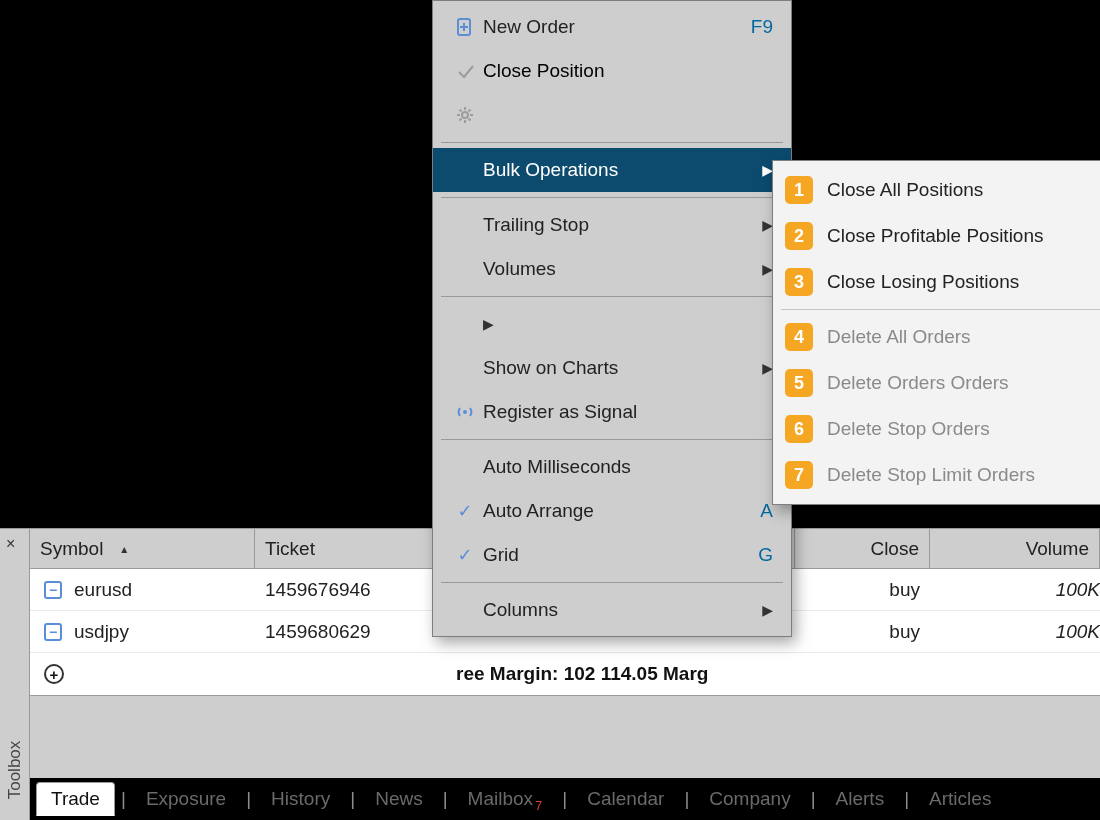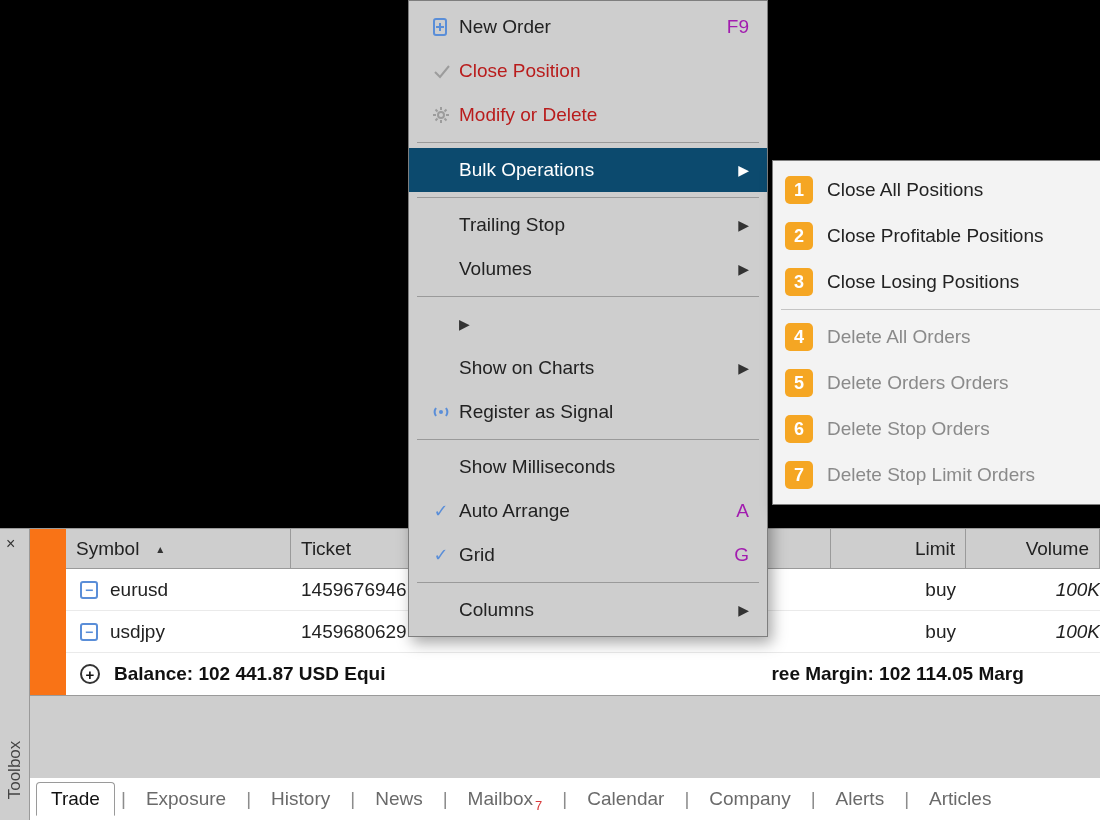--- a/index.html
+++ b/index.html
@@ -50,21 +50,20 @@
     white-space: nowrap;
   }
   .toolbox-body {
     flex: 1;
     display: flex;
     flex-direction: column;
   }
   .grid-area {
     flex: 1;
     background: #f97316;
-    padding-left: 36px;
   }
   .grid-header {
     display: flex;
     background: #cecece;
     border-bottom: 1px solid #9a9a9a;
     height: 40px;
     align-items: center;
   }
   .grid-header .hcell {
     padding: 0 10px;
@@ -121,21 +120,21 @@
     display: flex; align-items: center; justify-content: center;
     font-size: 15px; line-height: 1; margin-right: 6px;
   }
   .blank {
     flex:1;
     background:#cecece;
     border-top:1px solid #9a9a9a;
   }
   .tabstrip {
     height: 42px;
-    background: #ffffff;
+    background: #000000;
     display: flex;
     align-items: center;
     padding-left: 6px;
     gap: 6px;
     color: #6a6a6a;
     font-size: 19px;
     overflow:hidden;
   }
   .tab {
     padding: 5px 14px;
@@ -152,21 +151,21 @@
     border-bottom: 1px solid #fff;
     border-top-left-radius: 4px;
     border-top-right-radius: 4px;
   }
   .tab-sep { color: #8c8c8c; }
   .badge7 { color: #d83a3a; font-size: 13px; margin-left: 2px; position:relative; top:6px;}
 
   
   .context-menu {
     position: absolute;
-    left: 408px;
+    left: 432px;
     top: 0;
     width: 360px;
     background: #cecece;
     border: 1px solid #7e7e7e;
     box-shadow: 4px 6px 14px rgba(0,0,0,0.35);
     padding: 4px 0;
     z-index: 10;
   }
   .menu-item {
     display: flex;
@@ -178,22 +177,22 @@
   }
   .menu-item .icon-slot {
     width: 36px;
     display: flex;
     align-items: center;
     justify-content: center;
     color: #5a8ed8;
     font-size: 18px;
   }
   .menu-item .label { flex: 1; }
-  .menu-item .accel { color: #a21caf; margin-left: 10px; }
-  .menu-item.disabled { color: #b91c1c; }
+  .menu-item .accel { color: #0369a1; margin-left: 10px; }
+  .menu-item.disabled { color: #000000; }
   .menu-item.disabled .icon-slot { color: #9c9c9c; }
   .menu-item.selected {
     background: #0c4a6e;
     color: #fff;
   }
   .menu-item .arrow {
     font-size: 14px;
     color: #333;
   }
   .menu-item.selected .arrow { color: #fff; }
@@ -257,21 +256,21 @@
     <span class="vlabel">Toolbox</span>
   </div>
   <div class="toolbox-body">
     <div class="grid-area">
       <div class="grid-header">
         <div class="hcell col-symbol sort">
           <span>Symbol</span>
           <span class="sort-arrow">▴</span>
         </div>
         <div class="hcell col-ticket">Ticket</div>
-        <div class="hcell col-type">Limit</div>
+        <div class="hcell col-type">Close</div>
         <div class="hcell col-volume">Volume</div>
       </div>
       <div class="grid-rows">
         <div class="grid-row">
           <div class="rcell col-symbol">
             <span class="sym-icon">−</span>
             <span>eurusd</span>
           </div>
           <div class="rcell col-ticket">1459676946</div>
           <div class="rcell col-type">buy</div>
@@ -281,21 +280,20 @@
           <div class="rcell col-symbol">
             <span class="sym-icon">−</span>
             <span>usdjpy</span>
           </div>
           <div class="rcell col-ticket">1459680629</div>
           <div class="rcell col-type">buy</div>
           <div class="rcell col-volume">100K</div>
         </div>
         <div class="summary-row">
           <span class="plus">+</span>
-          <span>Balance: 102 441.87 USD  Equi</span>
           <span style="width:370px;"></span>
           <span>ree  Margin: 102 114.05  Marg</span>
         </div>
       </div>
     </div>
     <div class="blank"></div>
     <div class="tabstrip">
       <div class="tab active">Trade</div>
       <span class="tab-sep">|</span>
       <div class="tab">Exposure</div>
@@ -339,21 +337,20 @@
     </span>
     <span class="label">Close Position</span>
   </div>
   <div class="menu-item disabled">
     <span class="icon-slot">
       <svg class="svg-ico" viewBox="0 0 20 20">
           <circle cx="10" cy="10" r="3" fill="none" stroke="#9c9c9c" stroke-width="2"></circle>
           <path d="M10 2v3M10 15v3M2 10h3M15 10h3M4.5 4.5l2 2M13.5 13.5l2 2M15.5 4.5l-2 2M6.5 13.5l-2 2" stroke="#9c9c9c" stroke-width="2"></path>
         </svg>
     </span>
-    <span class="label">Modify or Delete</span>
   </div>
   <div class="menu-sep"></div>
   <div class="menu-item selected">
     <span class="icon-slot"></span>
     <span class="label">Bulk Operations</span>
     <span class="arrow">▶</span>
   </div>
   <div class="menu-sep"></div>
   <div class="menu-item">
     <span class="icon-slot"></span>
@@ -380,21 +377,21 @@
       <svg class="svg-ico" viewBox="0 0 20 20">
           <circle cx="10" cy="10" r="2" fill="#5a8ed8"></circle>
           <path d="M5 6a7 7 0 000 8M15 6a7 7 0 010 8" fill="none" stroke="#5a8ed8" stroke-width="2"></path>
         </svg>
     </span>
     <span class="label">Register as Signal</span>
   </div>
   <div class="menu-sep"></div>
   <div class="menu-item">
     <span class="icon-slot"></span>
-    <span class="label">Show Milliseconds</span>
+    <span class="label">Auto Milliseconds</span>
   </div>
   <div class="menu-item">
     <span class="icon-slot check">✓</span>
     <span class="label">Auto Arrange</span>
     <span class="accel">A</span>
   </div>
   <div class="menu-item">
     <span class="icon-slot check">✓</span>
     <span class="label">Grid</span>
     <span class="accel">G</span>

